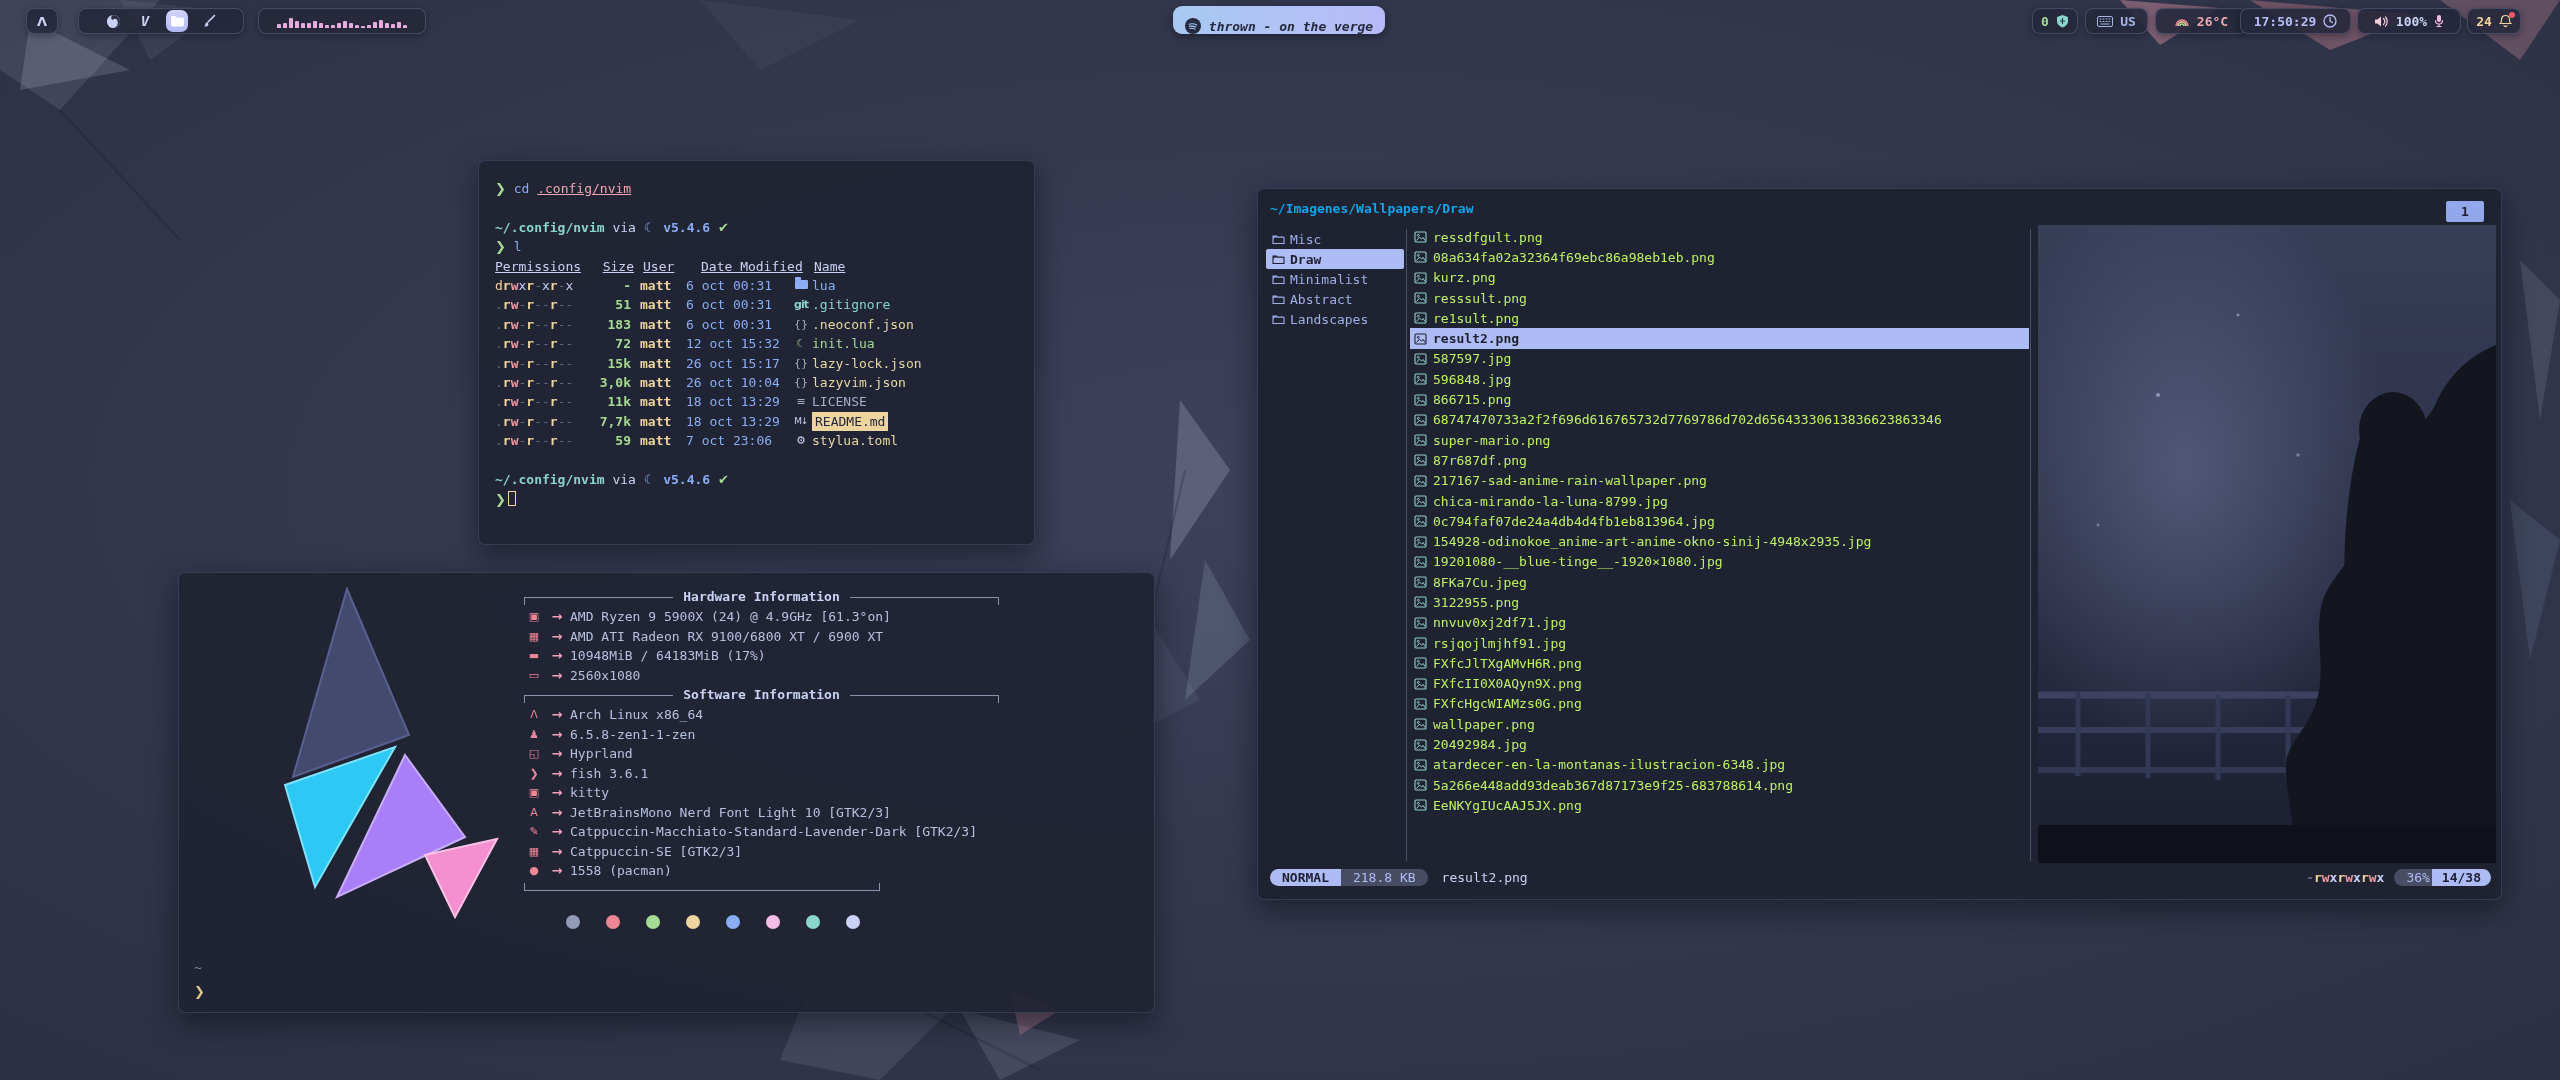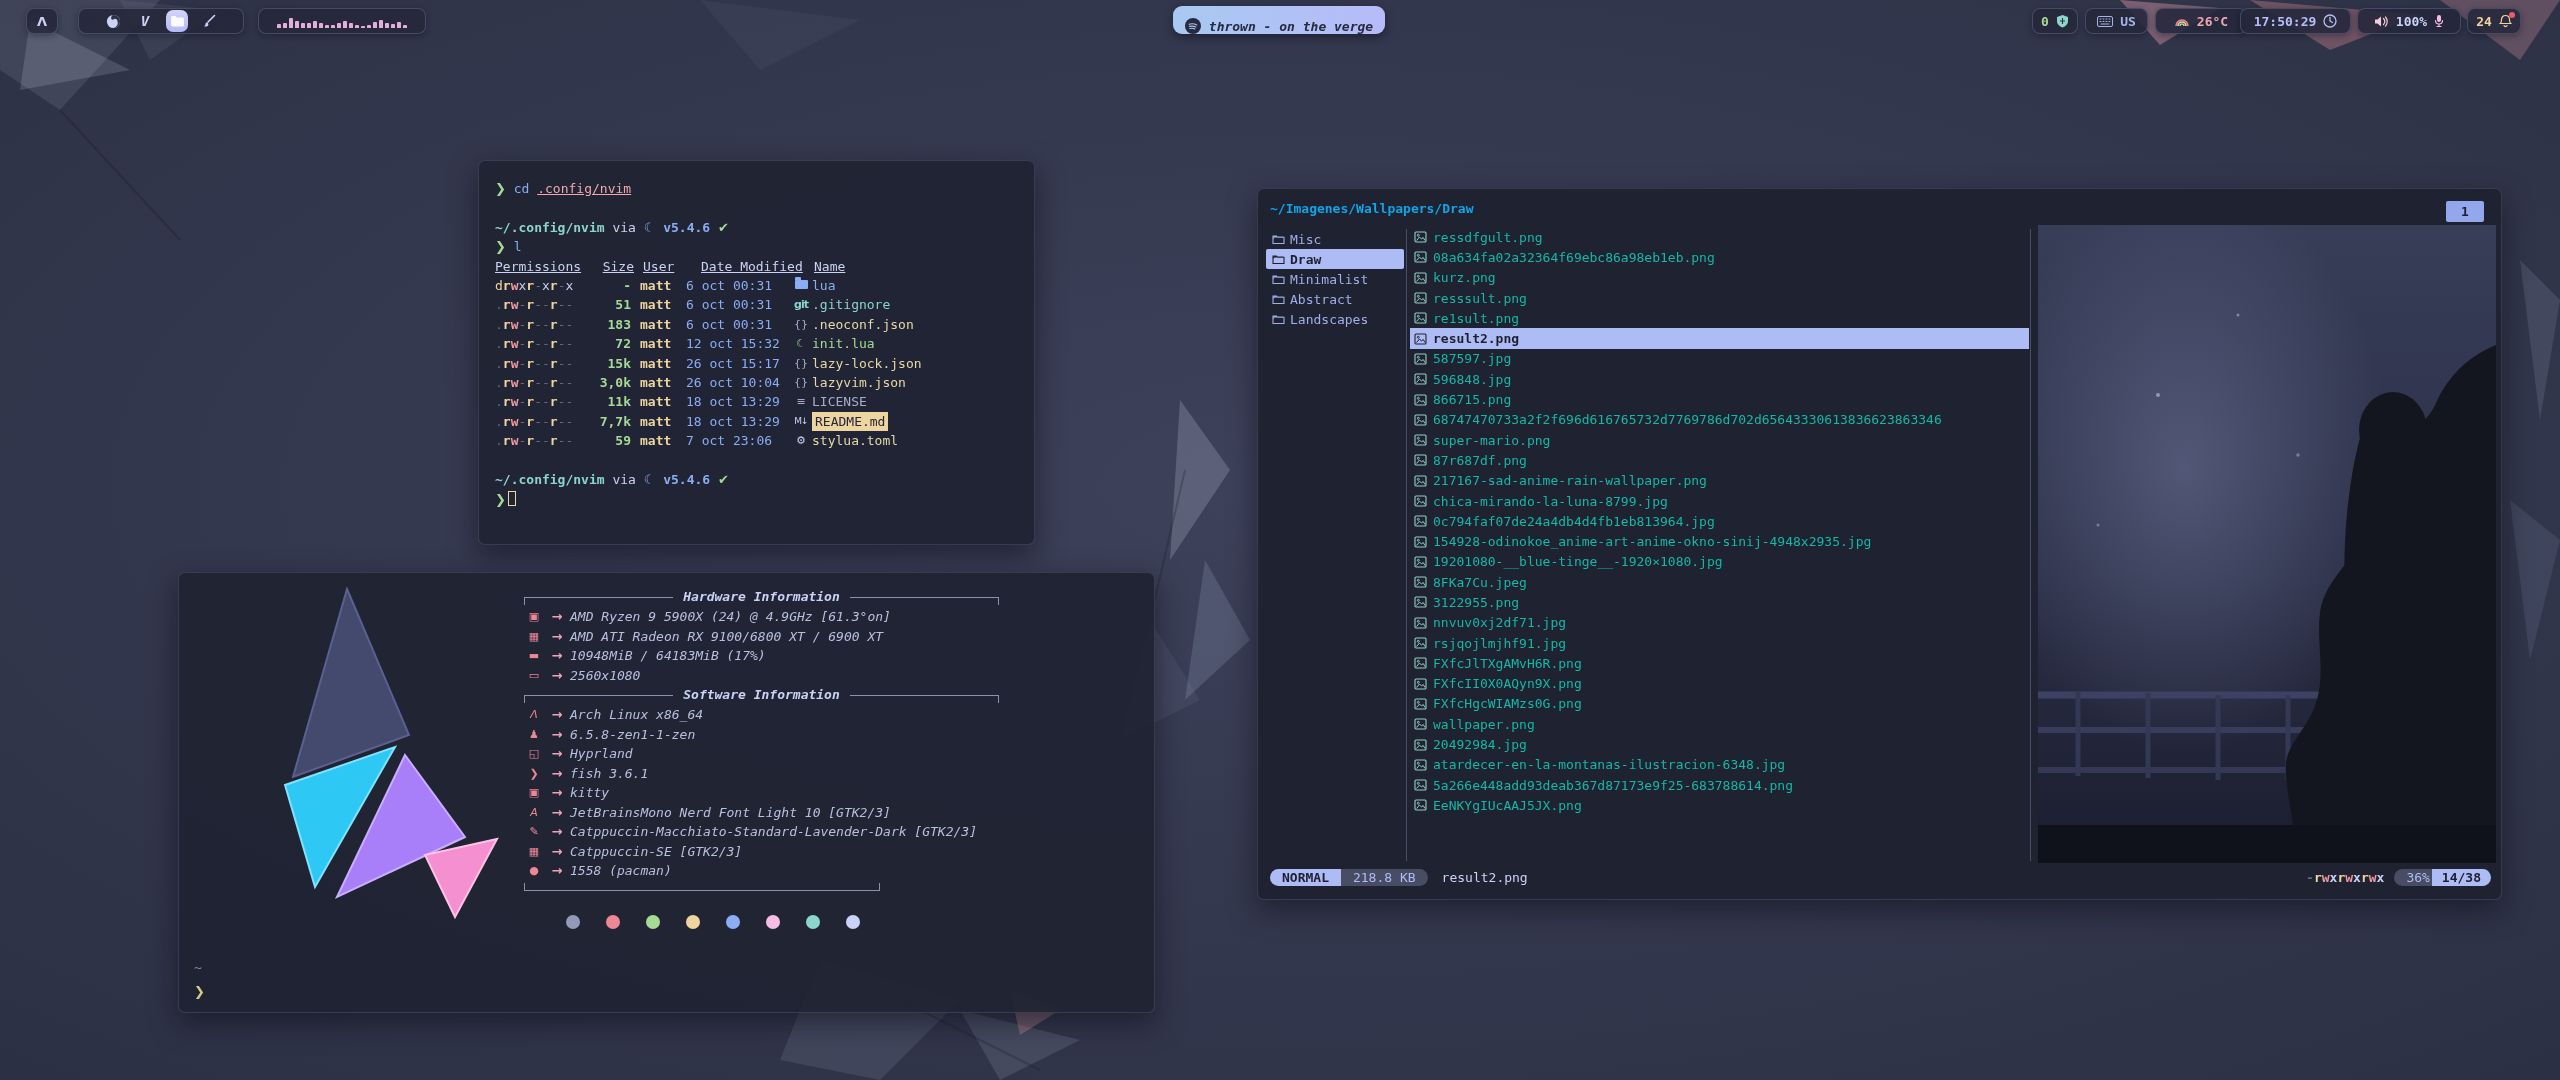--- a/index.html
+++ b/index.html
@@ -78,21 +78,21 @@
   .px { color:#c6d0f5; } .pd { color:#eed49f; } .pm { color:#62677f; }
   .c-blue { color:#8aadf4; } .c-teal { color:#8bd5ca; } .c-yellow { color:#e6d9a6; }
   .c-green { color:#a6da95; } .c-gray { color:#a5adcb; }
   .hl-md { background:#eed49f; color:#24273a; padding:0 3px; }
   .git-badge { font-size:9px; font-weight:bold; color:#8bd5ca; letter-spacing:-1px; }
   .cssfolder { display:inline-block; width:13px; height:9px; background:#8aadf4; border-radius:1px; position:relative; }
   .cssfolder::before { content:""; position:absolute; top:-3px; left:0; width:6px; height:3px; background:#8aadf4; border-radius:1px 1px 0 0; }
   .cursor { display:inline-block; width:8px; height:15px; border:1px solid #eed49f; vertical-align:-2px; margin-left:2px; }
 
   
-  #fetch { left:178px; top:572px; width:977px; height:441px; font-size:13px;font-style:italic; }
+  #fetch { left:178px; top:572px; width:977px; height:441px; font-size:13px; }
   #crystal-logo { position:absolute; left:18px; top:14px; }
   .fetch-info { position:absolute; left:345px; top:14px; width:475px; line-height:19.5px; color:#b8c0e0; }
   .sec-head, .sec-close { display:flex; align-items:center; height:20px; }
   .sec-head .hline, .sec-close .hline { flex:1; border-top:1.5px solid #8a91ad; }
   .corner { width:7px; height:8px; margin-top:8px; }
   .corner.tl { border-top:1.5px solid #8a91ad; border-left:1.5px solid #8a91ad; }
   .corner.tr { border-top:1.5px solid #8a91ad; border-right:1.5px solid #8a91ad; }
   .corner.bl { border-bottom:1.5px solid #8a91ad; border-left:1.5px solid #8a91ad; margin-top:-8px; height:8px;}
   .corner.br { border-bottom:1.5px solid #8a91ad; border-right:1.5px solid #8a91ad; margin-top:-8px; height:8px;}
   .sec-title { padding:0 10px; font-weight:bold; color:#cad3f5; }
@@ -110,21 +110,21 @@
   #yazi { left:1257px; top:188px; width:1245px; height:712px; background:rgba(30,33,48,.96); font-size:13px; }
   .yazi-header { position:absolute; left:12px; top:12px; color:#0ea5e9; font-weight:bold; }
   .tab-badge { position:absolute; left:1188px; top:12px; width:38px; height:21px; background:#93a7ec; color:#1e2030; font-weight:bold; display:flex; align-items:center; justify-content:center; border-radius:2px; }
   .yazi-sidebar { position:absolute; left:8px; top:40px; width:138px; }
   .side-item { display:flex; align-items:center; gap:5px; height:20px; padding:0 6px; color:#a0aeea; white-space:nowrap; }
   .side-item svg { flex:0 0 auto; }
   .side-item.selected { background:#aebcf5; color:#1e2030; border-radius:2px; font-weight:bold; }
   .side-item.selected svg path { stroke:#1e2030; }
   .vsep { position:absolute; top:40px; bottom:38px; width:1px; background:#4a4f68; }
   .file-list { position:absolute; left:152px; top:38px; width:619px; }
-  .file-row { display:flex; align-items:center; gap:6px; height:20.3px; padding:0 4px; color:#14b8a6; white-space:nowrap; overflow:hidden; }
+  .file-row { display:flex; align-items:center; gap:6px; height:20.3px; padding:0 4px; color:#bef264; white-space:nowrap; overflow:hidden; }
   .file-row.selected { background:#aebcf5; color:#1e2030; font-weight:bold; }
   .file-row.selected svg rect, .file-row.selected svg path, .file-row.selected svg circle { stroke:#1e2030; }
   .preview { position:absolute; left:780px; top:36px; width:458px; height:638px; overflow:hidden; }
   .yazi-status { position:absolute; left:0; right:0; top:676px; height:24px; display:flex; align-items:center; padding:0 10px 0 12px; }
   .pill-left1 { background:#aebcf5; color:#1e2030; font-weight:bold; padding:1px 12px; border-radius:11px 0 0 11px; }
   .pill-left2 { background:#494d64; color:#aebcf5; padding:1px 12px; border-radius:0 11px 11px 0; }
   .status-file { margin-left:14px; color:#cad3f5; }
   .status-right { margin-left:auto; display:flex; align-items:center; gap:10px; }
   .status-perms { font-weight:bold; }
   .pill-right1 { background:#494d64; color:#aebcf5; padding:1px 12px; border-radius:11px 0 0 11px; }

